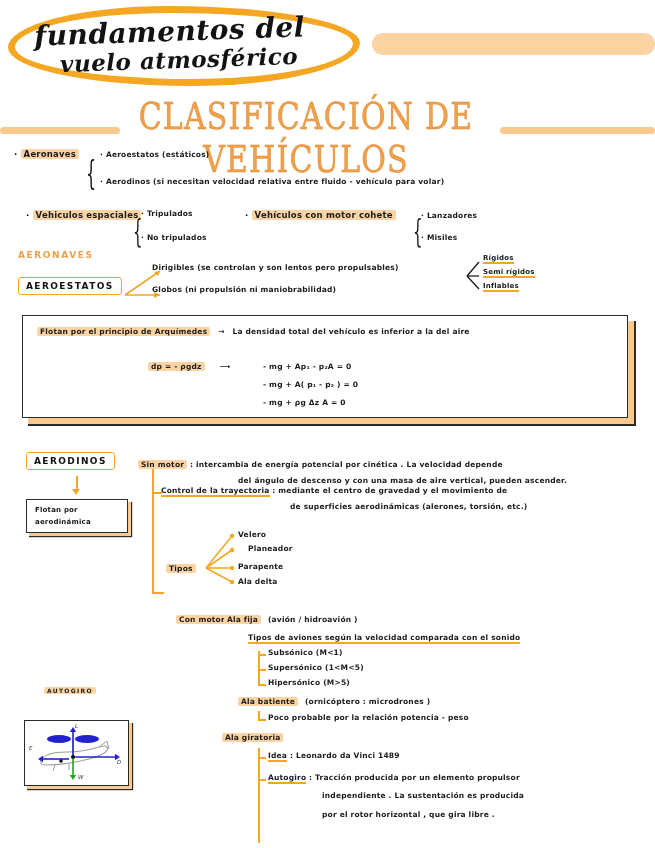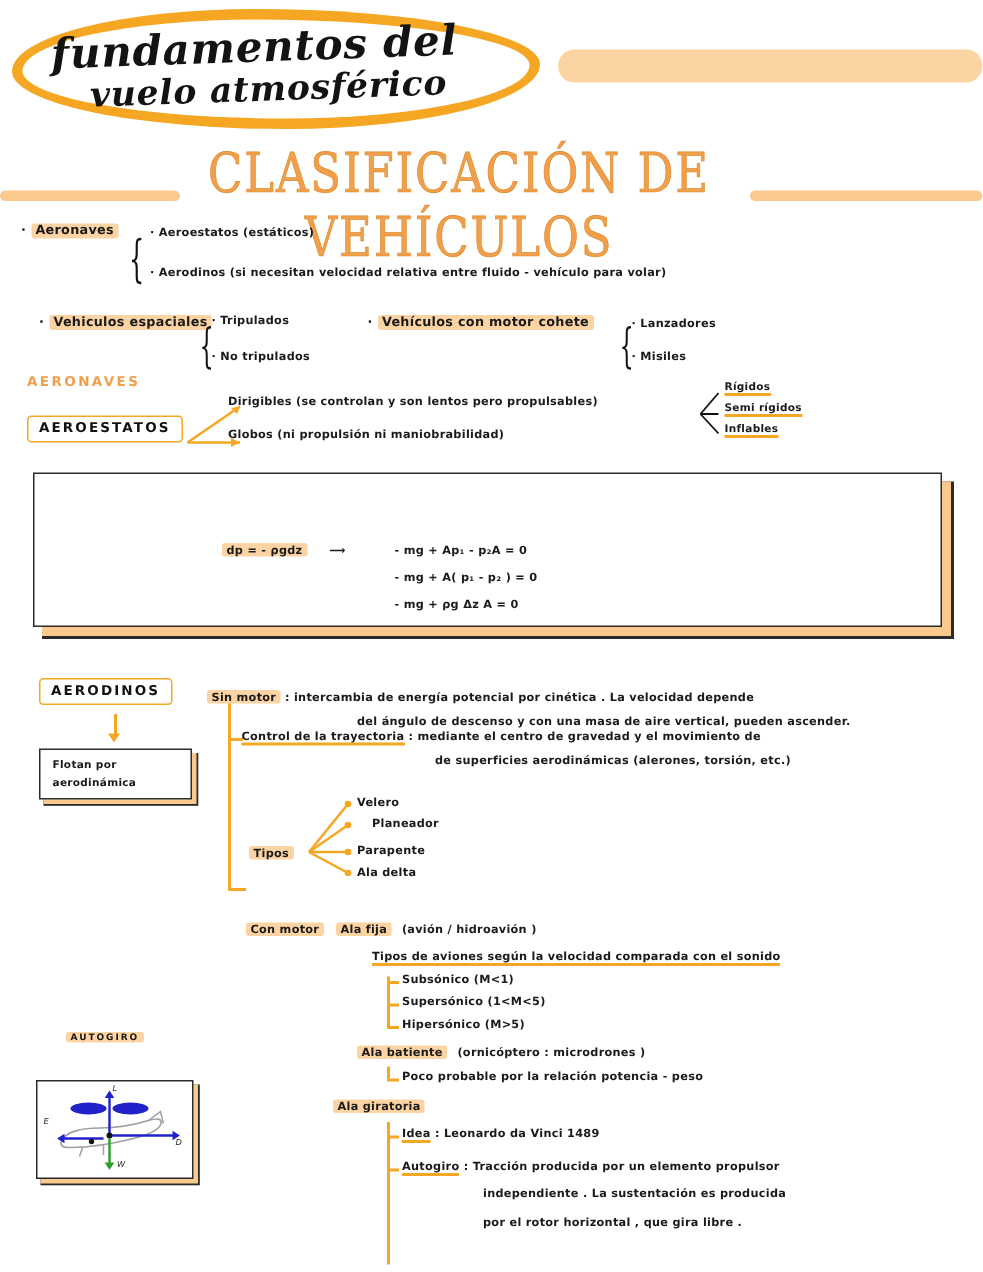--- a/index.html
+++ b/index.html
@@ -178,20 +178,25 @@
   <span class="u-or">Rígidos</span>
 </div>
 <div class="abs line ink xs" style="left:483px;top:268px;">
   <span class="u-or">Semi rígidos</span>
 </div>
 <div class="abs line ink xs" style="left:483px;top:282px;">
   <span class="u-or">Inflables</span>
 </div>
 
 <div class="abs" id="arch-box">
+  <div class="abs line ink sm" style="left:14px;top:11px;">
+    <span class="hl">Flotan por el principio de Arquímedes</span>
+    <span style="margin:0 5px;">→</span>
+    <span>La densidad total del vehículo es inferior a la del aire</span>
+  </div>
   <div class="abs line ink sm" style="left:125px;top:46px;">
     <span class="hl">dp = - ρgdz</span>
     <span style="margin:0 12px;">⟶</span>
   </div>
   <div class="abs line ink sm" style="left:240px;top:46px;">- mg + Ap₁ - p₂A = 0</div>
   <div class="abs line ink sm" style="left:240px;top:64px;">- mg + A( p₁ - p₂ ) = 0</div>
   <div class="abs line ink sm" style="left:240px;top:82px;">- mg + ρg Δz A = 0</div>
 </div>
 
 <div class="abs box-label" style="left:26px;top:452px;">AERODINOS</div>
@@ -233,21 +238,21 @@
     <circle cx="30" cy="20" r="2.2" fill="#F5A623"></circle>
     <circle cx="30" cy="38" r="2.2" fill="#F5A623"></circle>
     <circle cx="30" cy="52" r="2.2" fill="#F5A623"></circle>
   </svg>
 </div>
 <div class="abs line ink sm" style="left:238px;top:530px;">Velero</div>
 <div class="abs line ink sm" style="left:238px;top:544px;padding-left:10px;">Planeador</div>
 <div class="abs line ink sm" style="left:238px;top:562px;">Parapente</div>
 <div class="abs line ink sm" style="left:238px;top:577px;">Ala delta</div>
 
-<div class="abs line ink sm" style="left:124px;top:615px;padding-left:40px;">
+<div class="abs line ink sm" style="left:136px;top:615px;padding-left:40px;">
   <span class="hl">Con motor</span>
 </div>
 
 <div class="abs line ink sm" style="left:224px;top:615px;">
   <span class="hl">Ala fija</span>
   <span style="margin-left:4px;">(avión / hidroavión )</span>
 </div>
 
 <div class="abs line ink sm" style="left:248px;top:633px;">
   <span class="u-or">Tipos de aviones según la velocidad comparada con el sonido</span>

